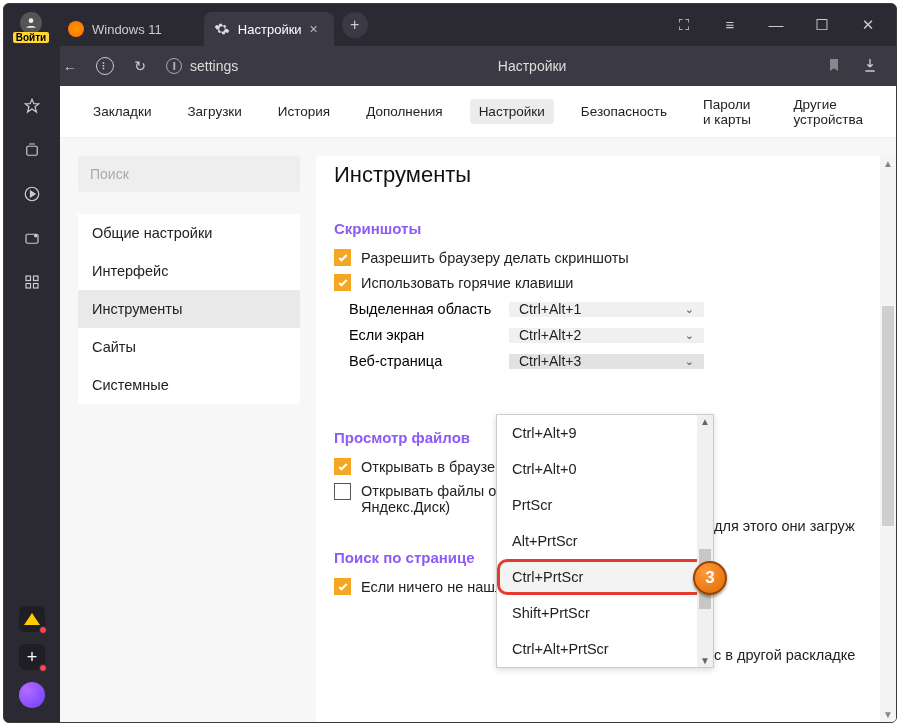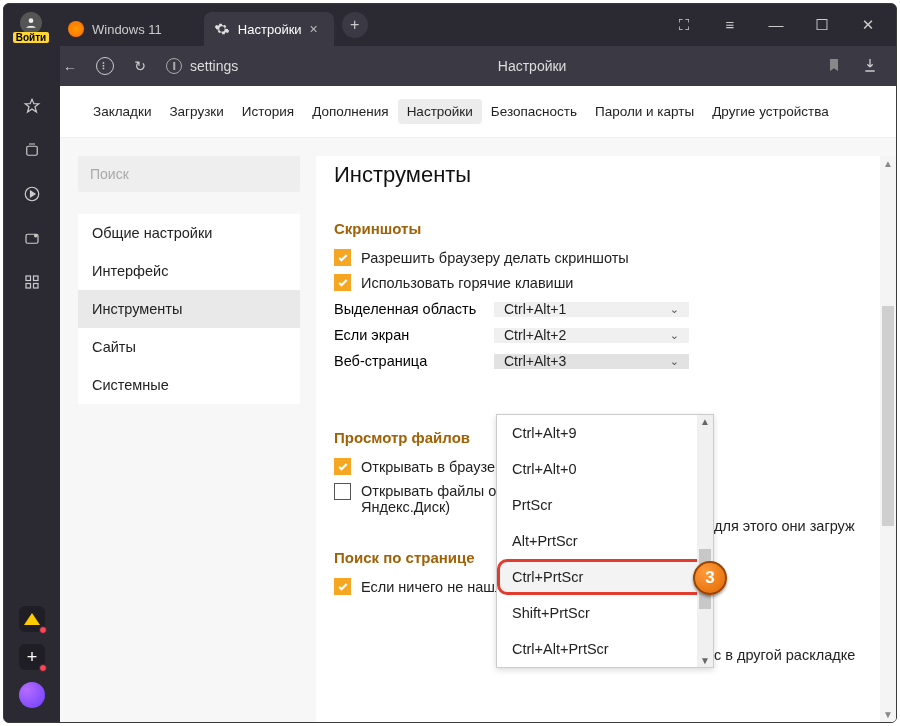--- a/index.html
+++ b/index.html
@@ -39,40 +39,40 @@
   .rail svg{width:18px;height:18px;fill:none;stroke:#ccc;stroke-width:1.6;}
   .rail-bottom{ margin-top:auto; display:flex; flex-direction:column; align-items:center; gap:12px; padding-bottom:14px;}
   .rb1{width:26px;height:26px;border-radius:6px;background:#1f1e25;position:relative;display:flex;align-items:center;justify-content:center;}
   .rb1 .tri{width:0;height:0;border-left:8px solid transparent;border-right:8px solid transparent;border-bottom:12px solid #ffcc00;}
   .rb1 .dot,.rb2 .dot{position:absolute;right:-2px;bottom:-2px;width:8px;height:8px;border-radius:50%;background:#ff4455;border:1px solid #2b2a33;}
   .rb2{width:26px;height:26px;border-radius:6px;background:#1f1e25;color:#fff;display:flex;align-items:center;justify-content:center;font-size:18px;position:relative;}
   .rb3{width:26px;height:26px;border-radius:50%;background:radial-gradient(circle at 30% 30%,#b66cff,#6b3fff);} 
 
   
   .content { position:absolute; left:56px; right:0; top:82px; bottom:0; background:#fff; overflow:hidden;}
-  .topnav { height:52px; display:flex; align-items:center; gap:0; padding:0 24px; font-size:13.5px; color:#222; border-bottom:1px solid #f0f0f0;}
+  .topnav { height:52px; display:flex; align-items:center; gap:18px; padding:0 24px; font-size:13.5px; color:#222; border-bottom:1px solid #f0f0f0;}
   .topnav .navitem{ padding:5px 9px; border-radius:4px; cursor:pointer;}
   .topnav .navitem.active{ background:#ececec;}
 
   .cols{ position:absolute; top:52px; left:0; right:0; bottom:0; display:flex; background:#f7f7f7;}
   .leftcol{ width:250px; padding:18px 10px 0 18px;}
   .searchbox{ background:#eee; padding:10px 12px; color:#aaa; font-size:14px; border-radius:2px;}
   .catlist{ margin-top:22px; background:#fff;}
   .catitem{ padding:11px 14px; font-size:14.5px; color:#222; cursor:pointer;}
   .catitem.active{ background:#e9e9e9;}
 
   .rightcol{ flex:1; background:#fff; margin:18px 0 0 6px; padding:6px 0 0 18px; position:relative; overflow:hidden;}
   .h1{ font-size:22px; font-weight:400; color:#111; margin-bottom:24px;}
-  .h2{ font-size:15px; font-weight:700; color:#a16207; margin:32px 0 12px;}
+  .h2{ font-size:15px; font-weight:700; color:#8b5cf6; margin:32px 0 12px;}
   .row{ display:flex; align-items:center; gap:10px; font-size:14.5px; color:#222; margin:8px 0;}
   .cb{ width:17px;height:17px; border:1.5px solid #f5a623; display:inline-flex; align-items:center; justify-content:center; background:#f5a623;}
   .cb.unchecked{ background:#fff; border-color:#555;}
   .cb svg{width:12px;height:12px;stroke:#fff;stroke-width:3;fill:none;}
   .kvrow{ display:flex; align-items:center; margin:10px 0;}
-  .kvlabel{ width:160px; font-size:14.5px;}
+  .kvlabel{ width:160px; font-size:14.5px;margin-left:15px;}
   .select{ width:195px; height:15px; background:#f0f0f0; display:flex; align-items:center; justify-content:space-between; padding:0 10px; font-size:14px; color:#222;}
   .select.open{ background:#e2e2e2;}
   .chev{ font-size:11px; color:#555;}
 
   .dropdown{ position:absolute; left:180px; top:258px; width:218px; background:#fff; border:1px solid #ccc; box-shadow:0 2px 6px rgba(0,0,0,.15); z-index:5;}
   .dropdown-inner{ max-height:272px; overflow:hidden; position:relative;}
   .dditem{ padding:7px 12px; font-size:14.5px; color:#222; cursor:pointer; border:3px solid transparent;}
   .dditem.hl{ border:3.5px solid #e43b2f; border-radius:10px; background:#f3f3f3;}
   .dd-scrollbar{ position:absolute; right:0; top:0; width:16px; height:100%; background:#f0f0f0;}
   .dd-track{ position:absolute; right:2px; width:12px; top:134px; height:60px; background:#c7c7c7;}

